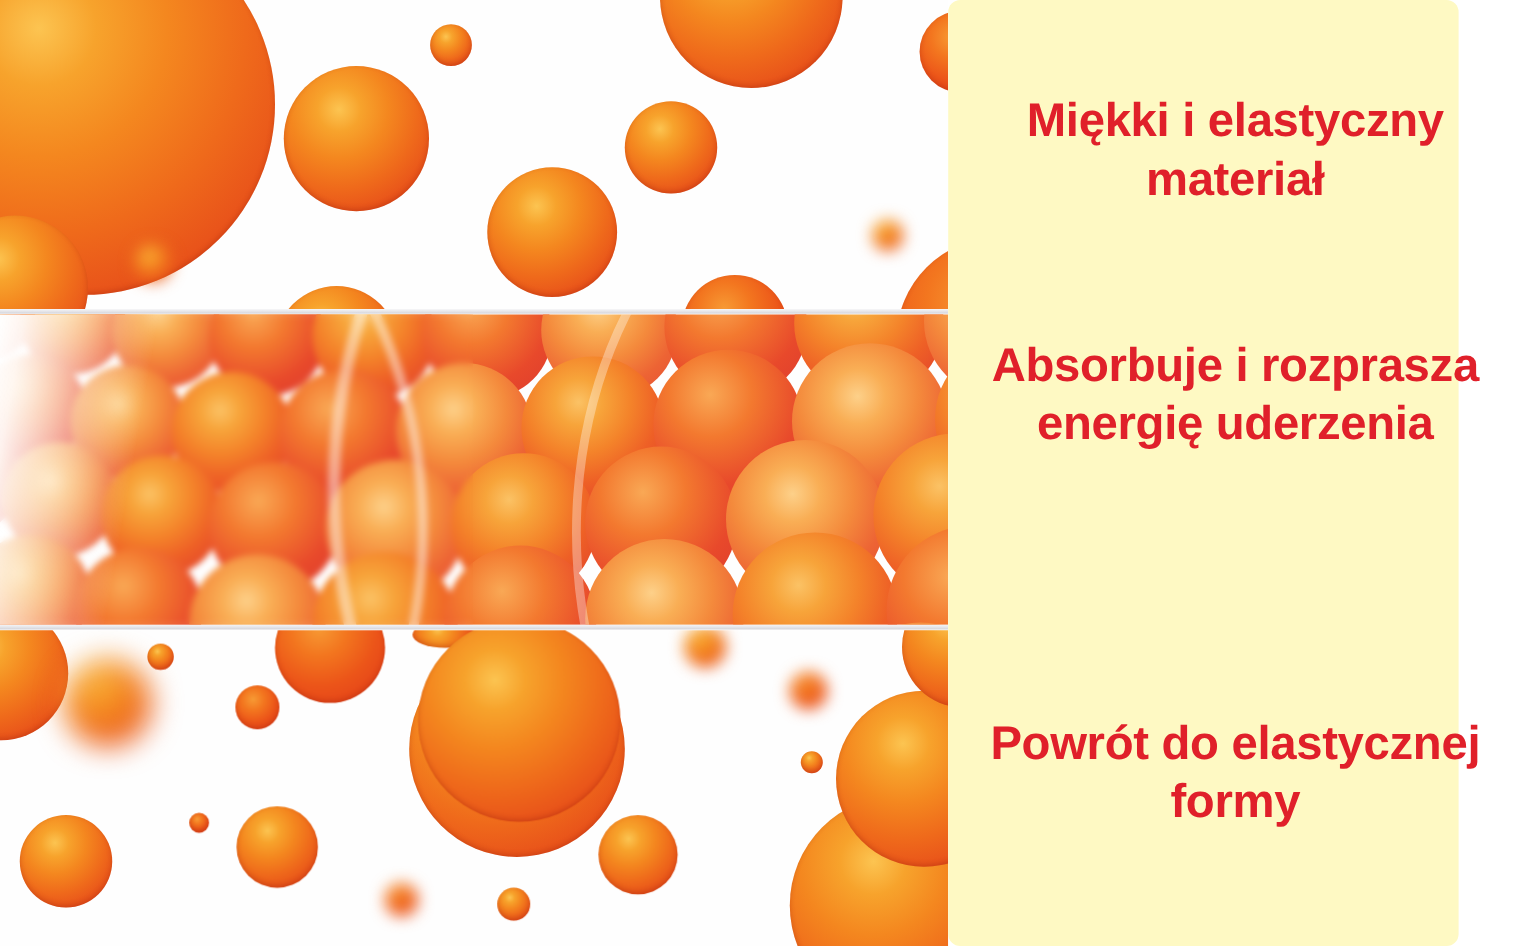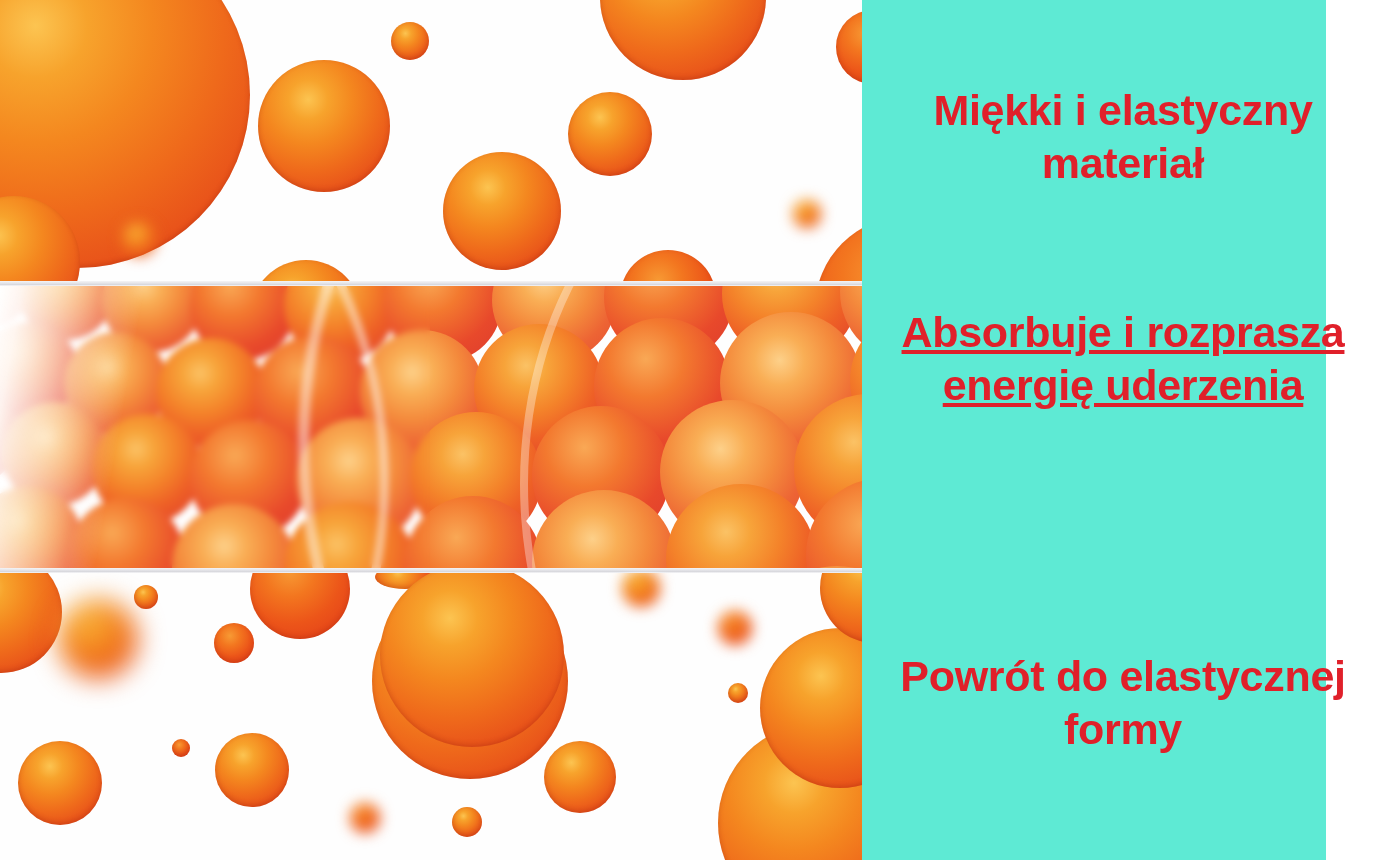--- a/index.html
+++ b/index.html
@@ -137,37 +137,38 @@
   #arc-2 { left: 300px;  top: -280px; width: 760px; height: 900px; border-width: 11px; transform: rotate(-9deg); }
   #arc-3 { left: 520px;  top: -160px; width: 520px; height: 700px; border-width: 8px; border-color: rgba(255,255,255,.34); }
 
   
   #text-column {
     position: absolute;
     left: 862px;
     top: 0;
     width: 464px;
     height: 860px;
-    background: #5eead4;
+    background: #fef9c3;
+    border-radius: 11px;
   }
   .text-block {
     position: absolute;
     left: 0;
     width: 522px;
     text-align: center;
     color: #e0202a;
     font-weight: bold;
     font-size: 43px;
     line-height: 1.23;
     letter-spacing: -0.3px;
     padding: 0 10px;
     box-sizing: border-box;
   }
   #text-block-1 { top: 84px; }
-  #text-block-2 { top: 306px; text-decoration: underline; }
+  #text-block-2 { top: 306px; }
   #text-block-3 { top: 622px; margin-top: 28px; }
 </style>
 </head>
 <body>
 
 <div id="stage">
 
   <div id="image-column">
 
     <div class="panel" id="panel-top">

